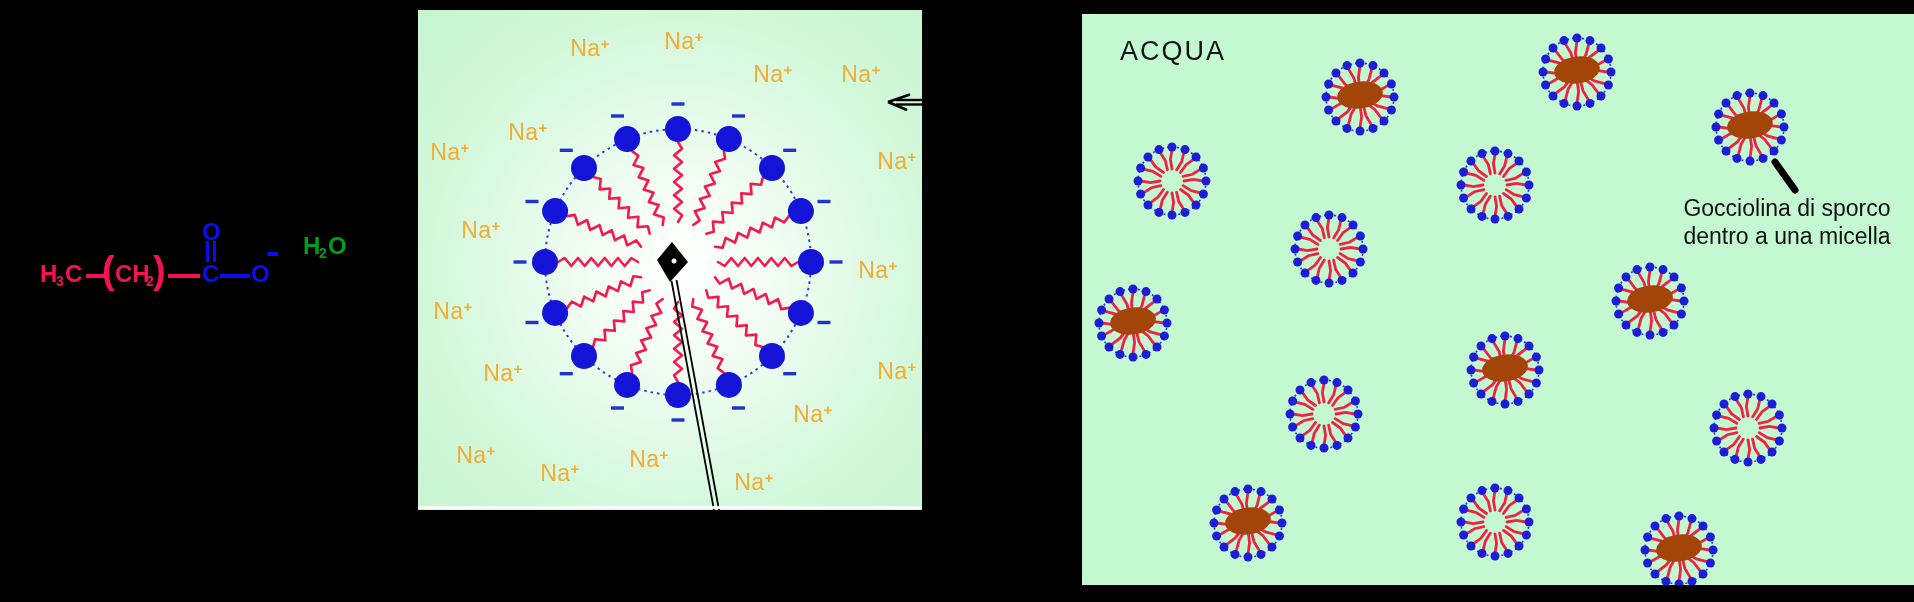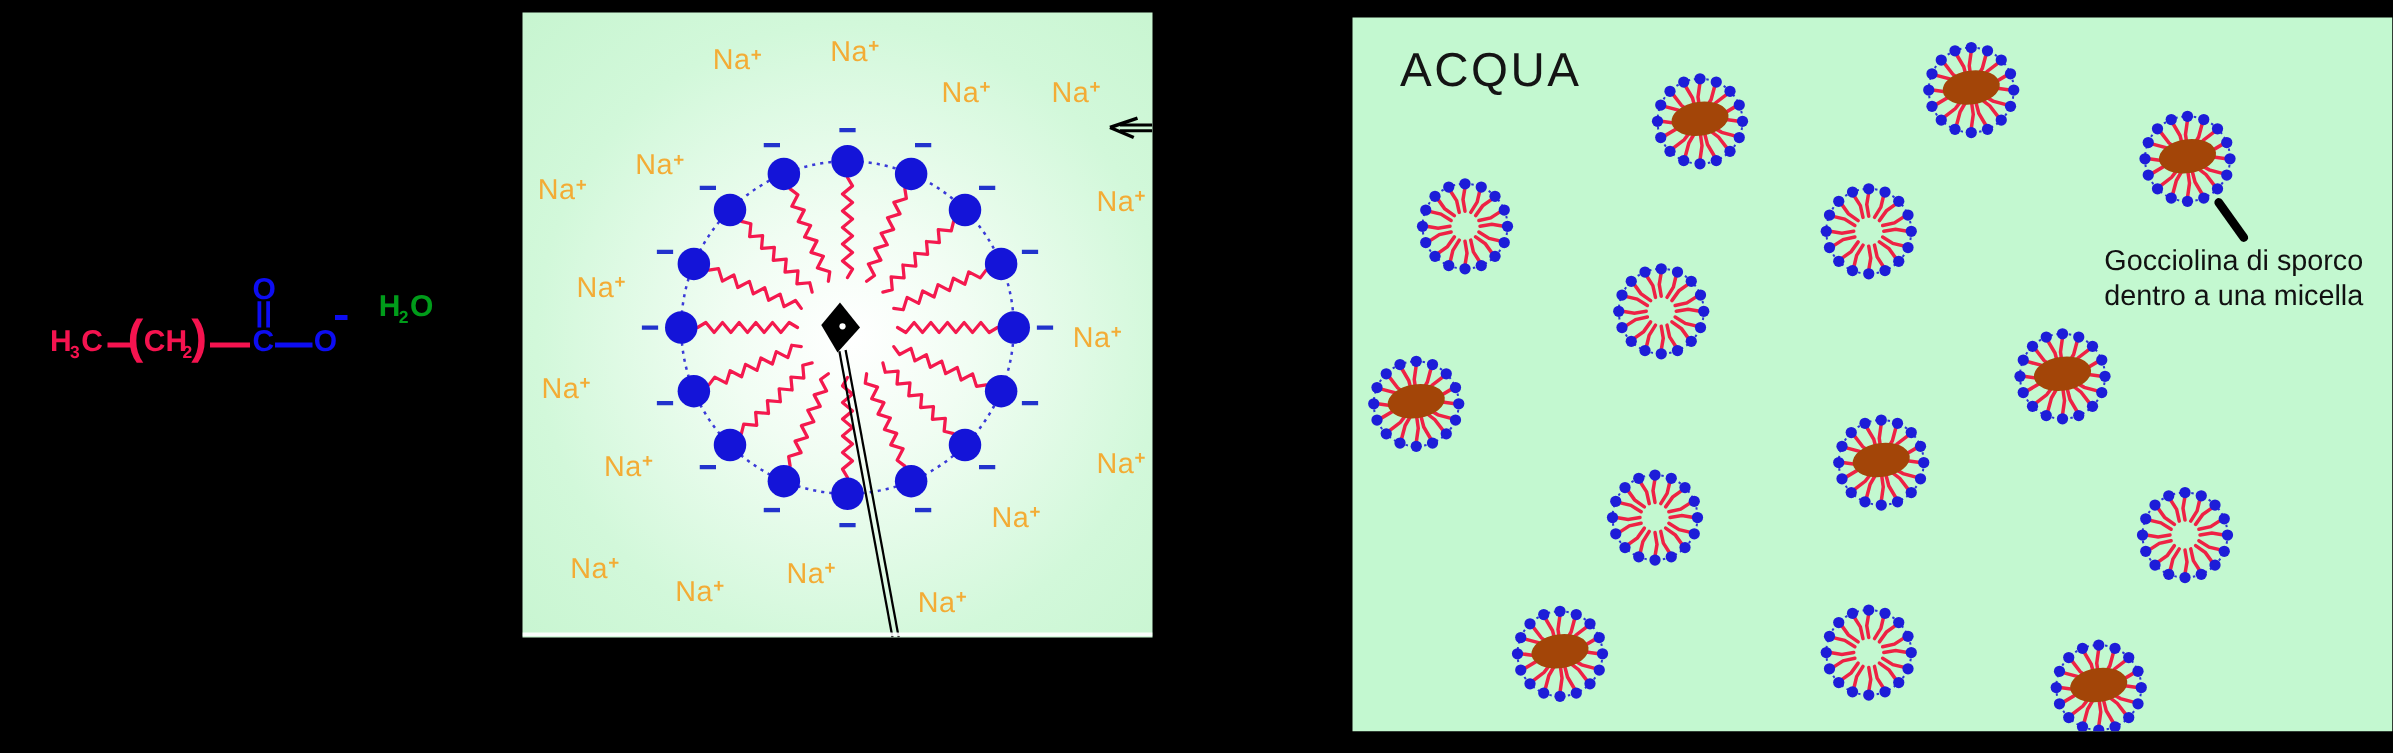--- a/index.html
+++ b/index.html
@@ -27,21 +27,21 @@
     left:1082px;top:14px;width:832px;height:571px;
     background:#c3f8d0;
   }
   
   .ion{
     position:absolute;transform:translate(-50%,-50%);
     font-size:23px;line-height:1;white-space:nowrap;letter-spacing:.5px;
   }
   .ion .sup{font-size:15px;position:relative;top:-7px;font-weight:bold;}
   
-  .acqua-title{position:absolute;left:38px;top:24px;font-size:38px;letter-spacing:2px;line-height:1;}
+  .acqua-title{position:absolute;left:38px;top:24px;font-size:27px;letter-spacing:2px;line-height:1;}
   .micelle{position:absolute;width:88px;height:88px;transform:translate(-50%,-50%);}
   .caption{
     position:absolute;left:560px;top:180px;width:290px;
     text-align:center;font-size:23px;line-height:28px;
   }
   svg{display:block;}
   .overlay-svg{position:absolute;left:0;top:0;}
 </style>
 </head>
 <body>

